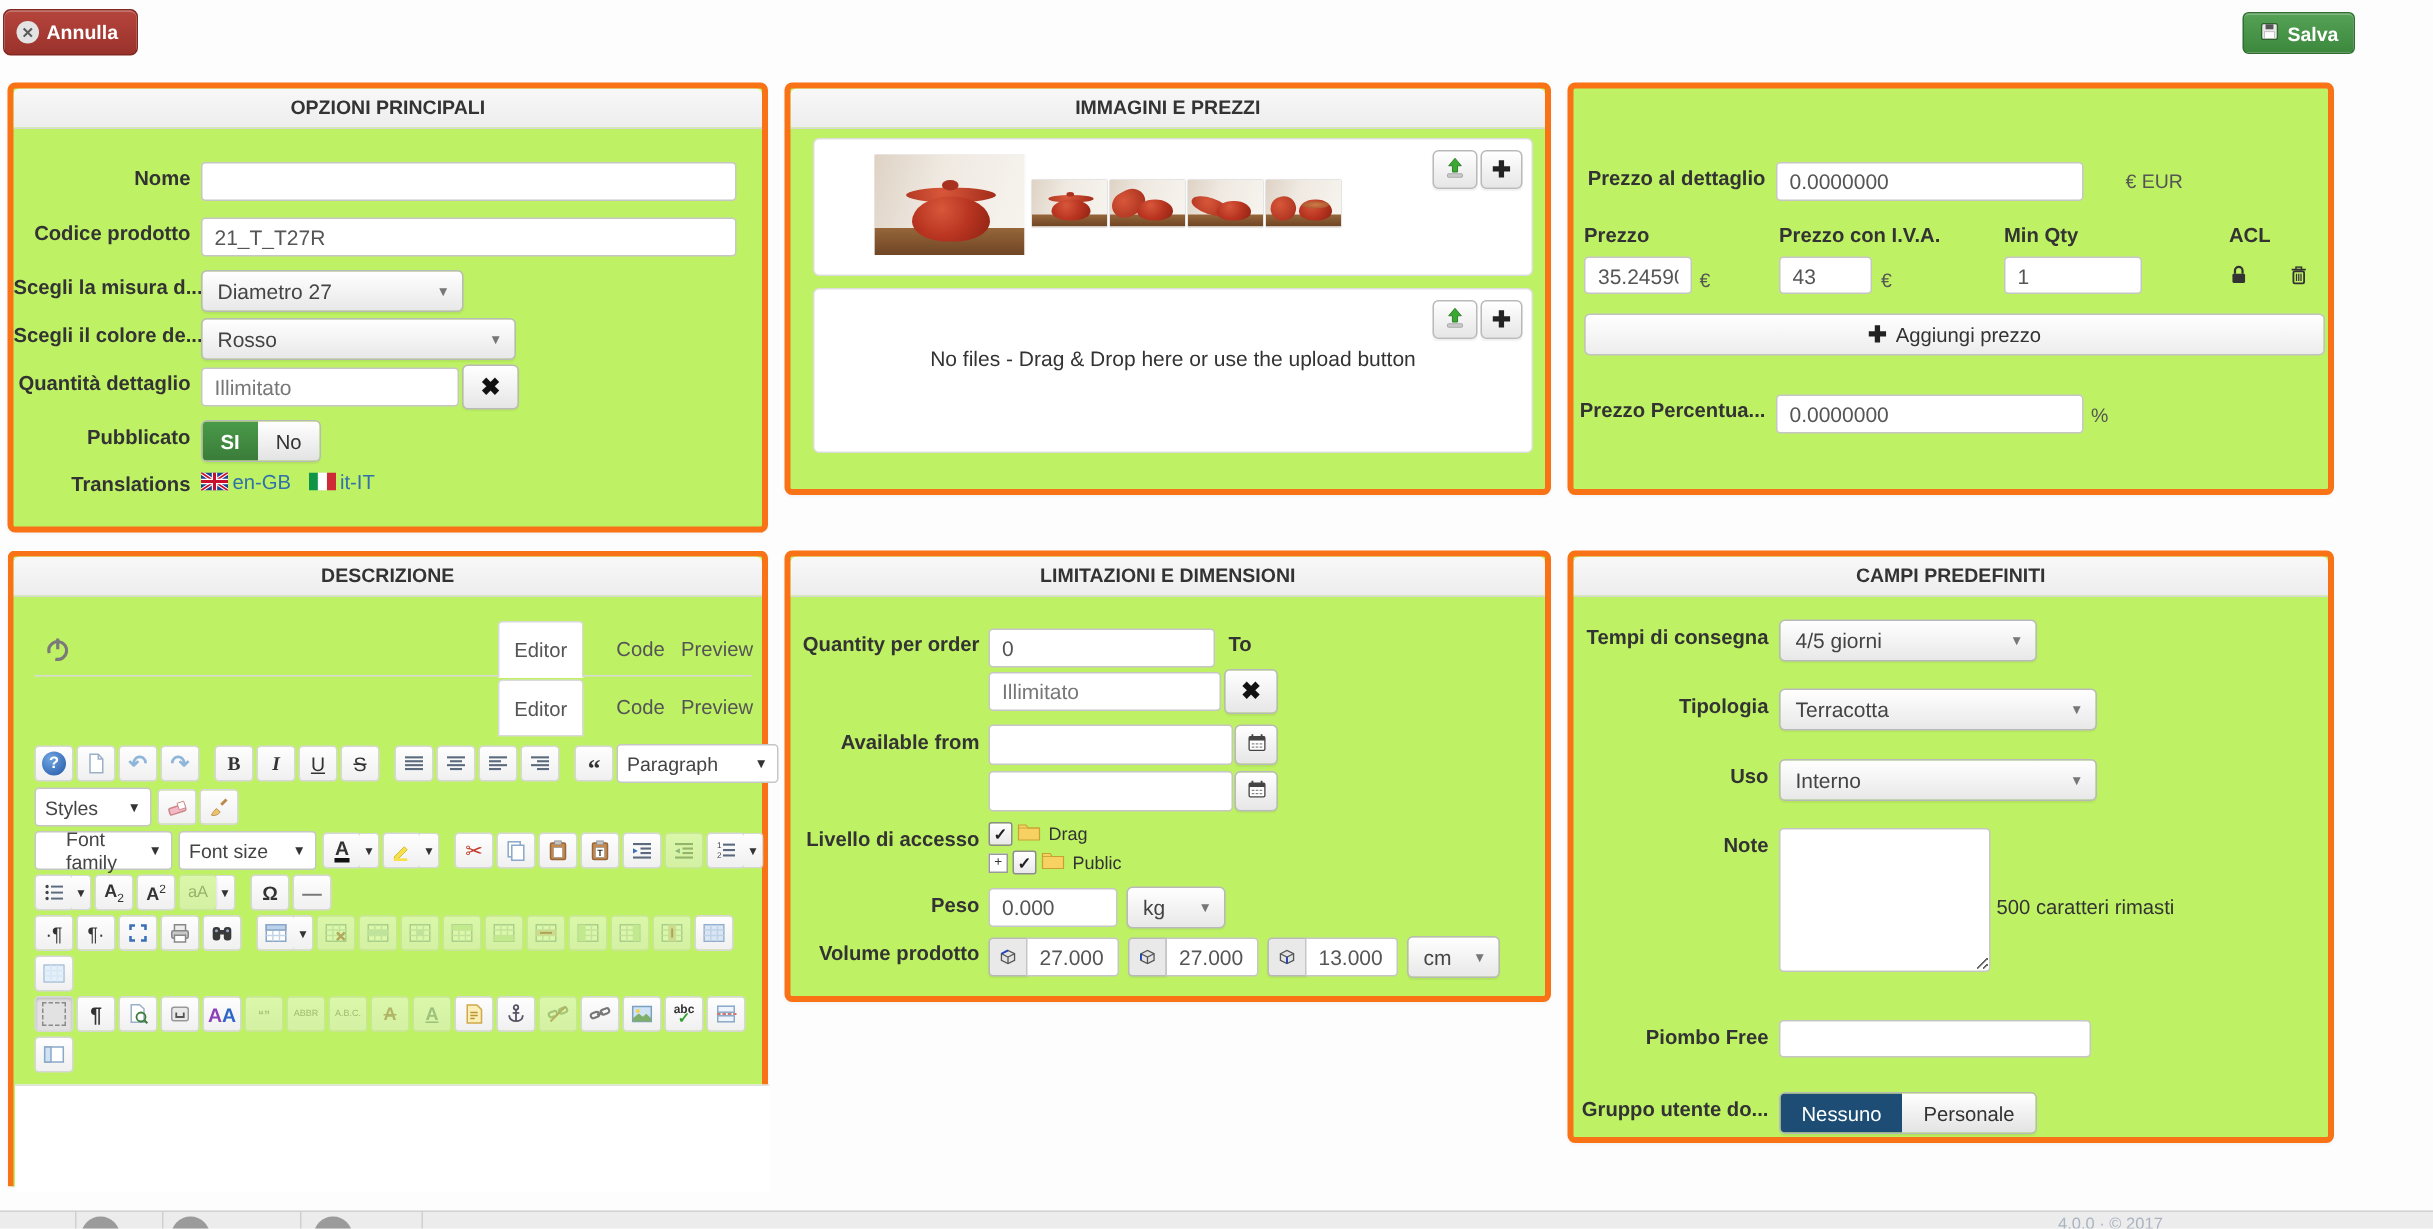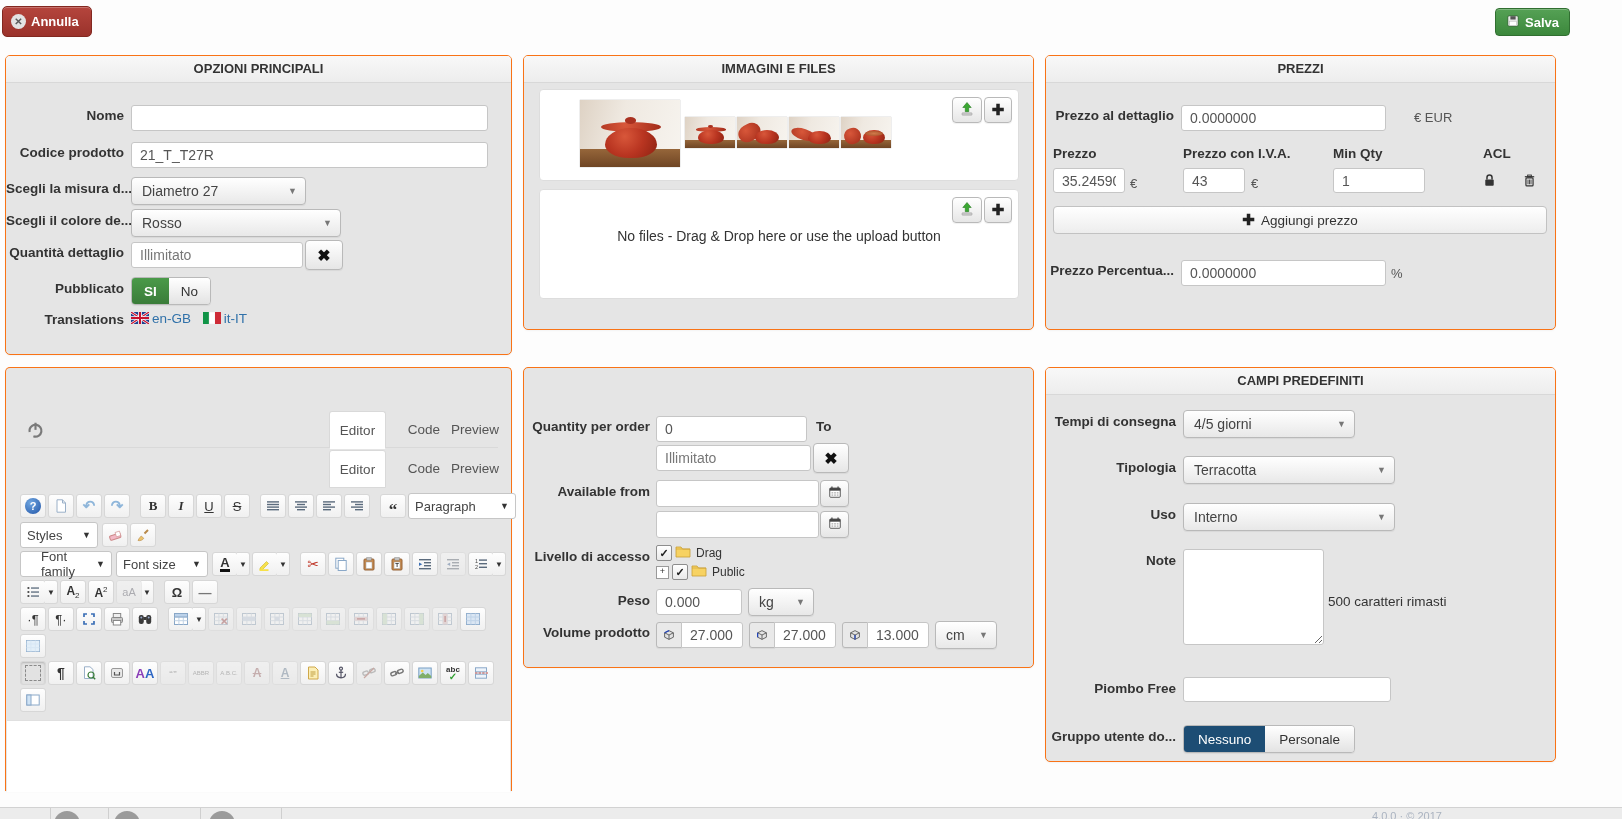--- a/index.html
+++ b/index.html
@@ -9,21 +9,21 @@
   
   .btn-cancel{left:2px;top:6px;height:29px;padding:0 12px 0 8px;display:flex;align-items:center;gap:5px;
     background:linear-gradient(#b5453d,#9a322b);border:1px solid #822820;border-radius:5px;
     color:#fff;font-weight:bold;font-size:13px;box-shadow:inset 0 1px 0 rgba(255,255,255,.25);cursor:pointer}
   .cancel-circ{width:15px;height:15px;border-radius:50%;background:#e3e3e3;color:#5a5a5a;display:flex;
     align-items:center;justify-content:center;font-size:10px;font-weight:bold}
   .btn-save{left:1495px;top:8px;height:26px;padding:0 10px;display:flex;align-items:center;gap:5px;
     background:linear-gradient(#55a155,#3c883c);border:1px solid #316f31;border-radius:4px;
     color:#fff;font-weight:bold;font-size:13px;box-shadow:inset 0 1px 0 rgba(255,255,255,.25);cursor:pointer}
   
-  .panel{position:absolute;background:#e5e5e5;border:1px solid #f97316;border-radius:5px;box-sizing:border-box;
+  .panel{position:absolute;background:#bef264;border:4px solid #f97316;border-radius:5px;box-sizing:border-box;
     box-shadow:0 1px 2px rgba(0,0,0,.04)}
   .panel-h{height:26px;line-height:26px;text-align:center;font-weight:bold;font-size:13px;color:#333;
     background:linear-gradient(#f8f8f8,#ededed);border-bottom:1px solid #d8d8d8;border-radius:4px 4px 0 0}
   .lbl{position:absolute;font-weight:bold;color:#333;font-size:13.5px;text-align:right;white-space:nowrap}
   .inp{position:absolute;border:1px solid #c6c6c6;border-radius:3px;background:#fff;color:#555;
     font-size:14px;font-family:"Liberation Sans",sans-serif;padding:0 8px;box-sizing:border-box;height:26px}
   .ddl{position:absolute;height:28px;box-sizing:border-box;border:1px solid #b9b9b9;border-radius:4px;
     background:linear-gradient(#fff,#e8e8e8);color:#444;font-size:14px;display:flex;align-items:center;
     padding:0 22px 0 10px;box-shadow:0 1px 1px rgba(0,0,0,.06);cursor:pointer}
   .ddl .car{position:absolute;right:8px;top:50%;transform:translateY(-50%);font-size:9px;color:#777}
@@ -168,21 +168,21 @@
         </svg></span><span class="lnk">en-GB</span>
     <span class="flag" style="margin-left:8px"><svg width="18" height="12" viewBox="0 0 18 12">
           <rect width="6" height="12" fill="#109447"></rect>
           <rect x="6" width="6" height="12" fill="#fff" stroke="#ddd" stroke-width=".3"></rect>
           <rect x="12" width="6" height="12" fill="#ce2b37"></rect>
         </svg></span><span class="lnk">it-IT</span>
   </div>
 </div>
 
 <div class="panel" style="left:523px;top:55px;width:511px;height:275px">
-  <div class="panel-h">IMMAGINI E FILES</div>
+  <div class="panel-h">IMMAGINI E PREZZI</div>
   <div class="filebox" style="left:15px;top:33px;width:480px;height:92px">
     <div id="thumb-strip">
         <div class="thumb v1" style="left: 40px; top: 10px; width: 100px; height: 67px;">
           <div class="pot">
             <span class="lid"></span>
             <span class="body"></span>
             <span class="knob"></span>
           </div>
         </div>
         <div class="thumb v2" style="left: 145px; top: 27px; width: 50px; height: 31px;">
@@ -233,21 +233,20 @@
             <rect x="3" y="11.8" width="10" height="2.4" rx=".6" fill="#c9c9c9" stroke="#9a9a9a" stroke-width=".5"></rect>
           </svg></span>
     </div>
     <div class="btn-g" style="left:444px;top:7px;width:28px;height:26px">
         <span class="plus-b">✚</span>
       </div>
   </div>
 </div>
 
 <div class="panel" style="left:1045px;top:55px;width:511px;height:275px">
-  <div class="panel-h">PREZZI</div>
   <div class="lbl" style="left:0;top:52px;width:128px">Prezzo al dettaglio</div>
   <input class="inp" style="left: 135px; top: 49px; width: 205px;" value="0.0000000">
   <div class="cur" style="left:368px;top:54px">€ EUR</div>
   <div class="colhead" style="left:7px;top:90px">Prezzo</div>
   <div class="colhead" style="left:137px;top:90px">Prezzo con I.V.A.</div>
   <div class="colhead" style="left:287px;top:90px">Min Qty</div>
   <div class="colhead" style="left:437px;top:90px">ACL</div>
   <input class="inp" style="left: 7px; top: 112px; width: 72px; height: 25px;" value="35.24590">
   <div class="cur" style="left:84px;top:120px">€</div>
   <input class="inp" style="left: 137px; top: 112px; width: 62px; height: 25px;" value="43">
@@ -270,20 +269,21 @@
   <div class="wide-btn" style="left:7px;top:150px;width:492px">
     <span class="plus-b">✚</span>
     <span>Aggiungi prezzo</span>
   </div>
   <div class="lbl" style="left:0;top:207px;width:128px">Prezzo Percentua...</div>
   <input class="inp" style="left: 135px; top: 204px; width: 205px;" value="0.0000000">
   <div class="cur" style="left:345px;top:210px">%</div>
 </div>
 
 <div class="panel" style="left:5px;top:367px;width:507px;height:424px;border-bottom:none;border-radius:5px 5px 0 0">
+  <div class="panel-h">DESCRIZIONE</div>
   <div class="power" style="left:20px;top:52px">
     <svg width="19" height="19" viewBox="0 0 16 16">
         <circle cx="8" cy="9" r="5" fill="none" stroke="#7a7a7a" stroke-width="1.8" stroke-dasharray="20 5" transform="rotate(-125 8 9)"></circle>
         <path d="M8 2.3v6" stroke="#7a7a7a" stroke-width="1.8"></path>
       </svg>
   </div>
   <div class="tabstrip lined" style="left:14px;top:43px;width:478px">
     <div class="tab active" style="left:309px;width:57px">Editor</div>
     <div class="tab" style="left:381px;width:46px">Code</div>
     <div class="tab" style="left:432px;width:46px">Preview</div>
@@ -829,20 +829,21 @@
               <rect x="1.8" y="3" width="4.2" height="10" fill="#cfe3f5" stroke="#8aa8c8"></rect>
             </svg>
           </span>
         </div>
       </div>
     </div>
   <div class="editor-canvas" style="left:1px;top:352px;width:503px;height:71px"></div>
 </div>
 
 <div class="panel" style="left:523px;top:367px;width:511px;height:301px">
+  <div class="panel-h">LIMITAZIONI E DIMENSIONI</div>
   <div class="lbl" style="left:0;top:51px;width:126px">Quantity per order</div>
   <input class="inp" style="left: 132px; top: 48px; width: 151px;" value="0">
   <div class="colhead" style="left:292px;top:51px">To</div>
   <input class="inp" style="left: 132px; top: 77px; width: 155px; color: rgb(119, 119, 119);" value="Illimitato">
   <div class="btn-g" style="left:289px;top:75px;width:36px;height:30px">
       <span class="xmark">✖</span>
     </div>
   <div class="lbl" style="left:0;top:116px;width:126px">Available from</div>
   <input class="inp" style="left: 132px; top: 112px; width: 163px; height: 27px;" value="">
   <div class="btn-g" style="left:296px;top:112px;width:29px;height:27px">

